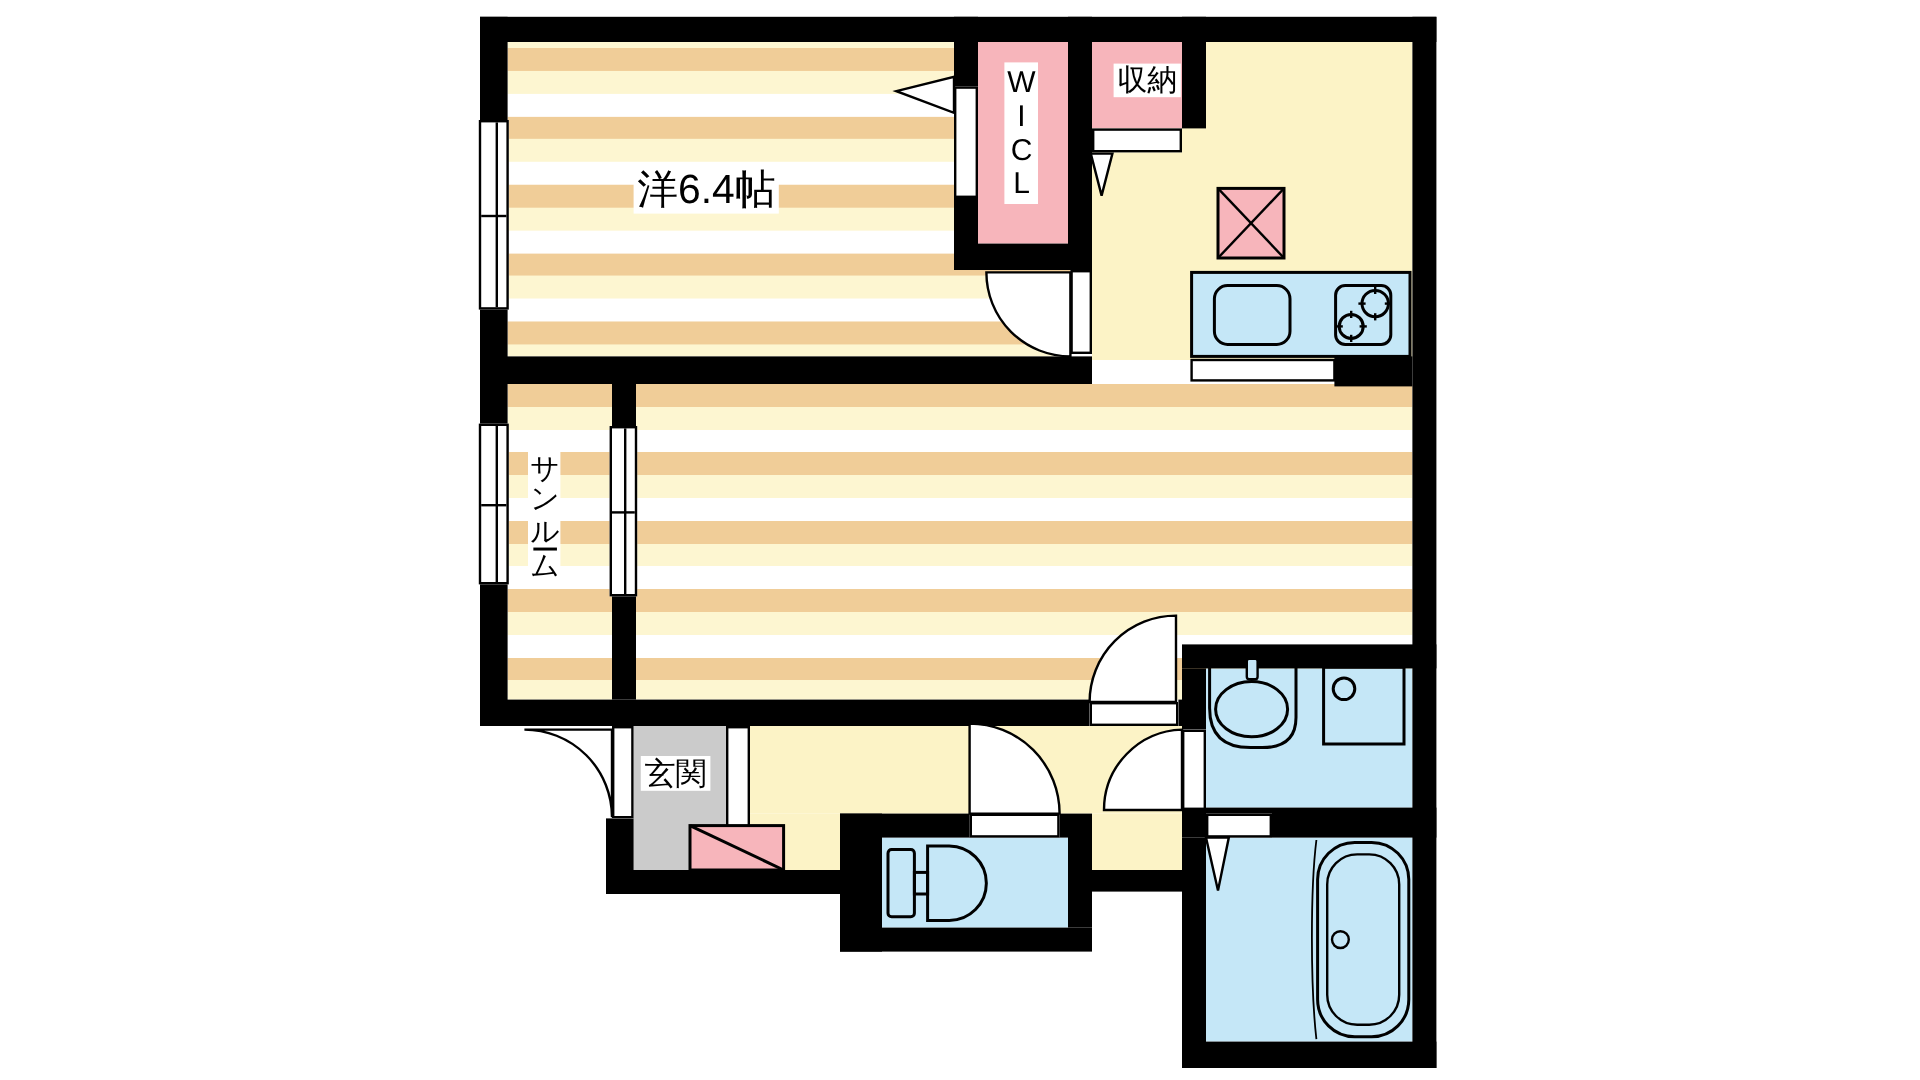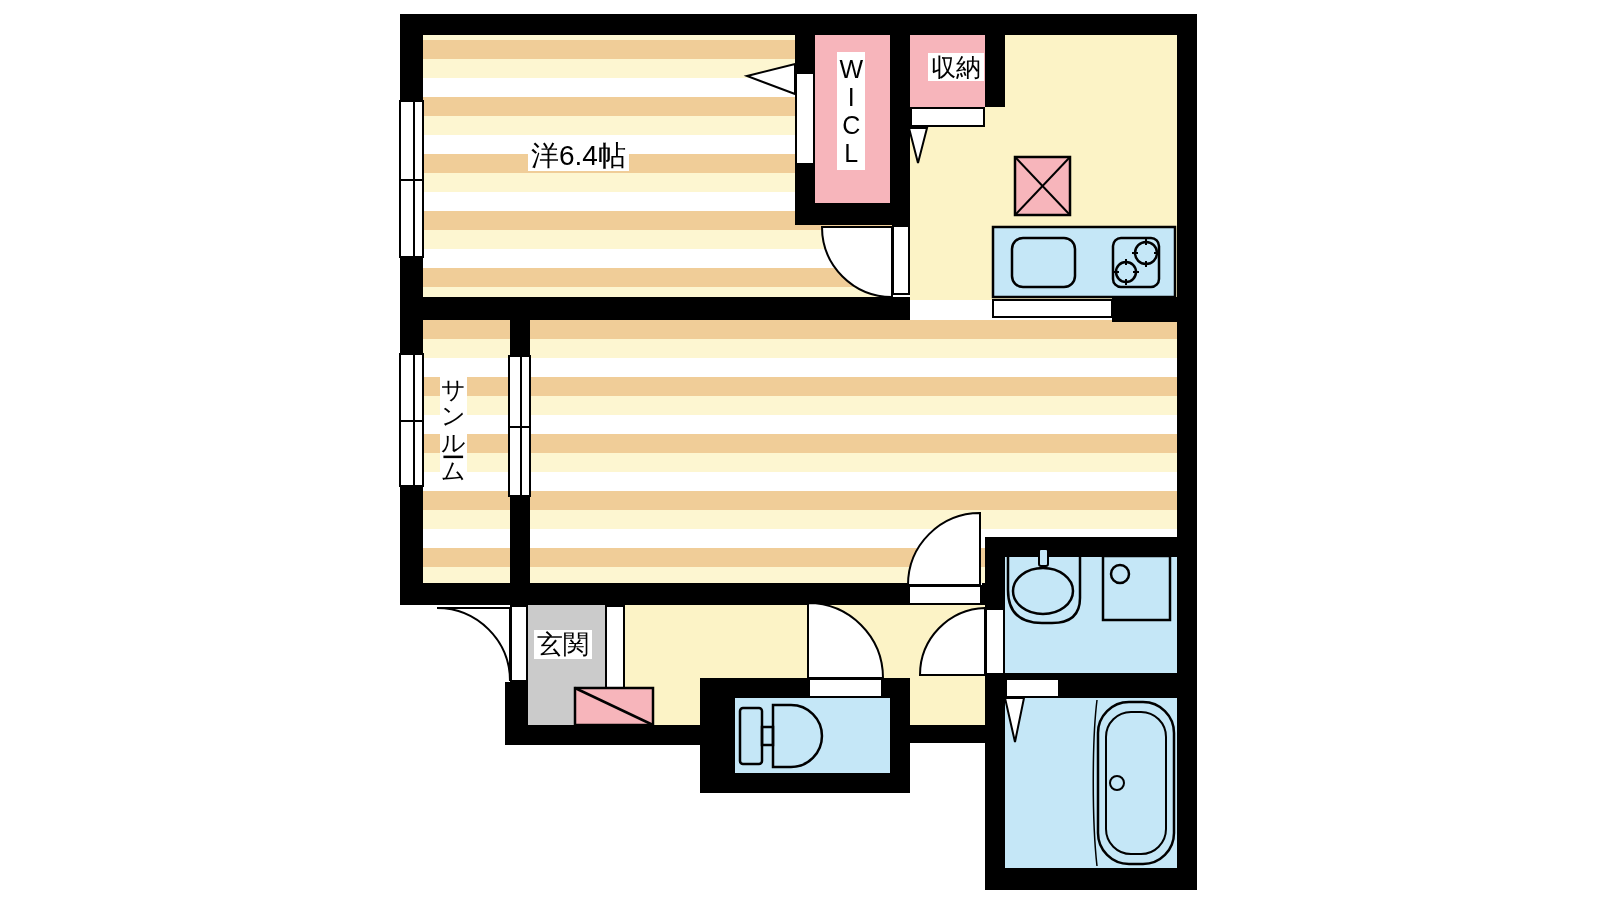--- a/index.html
+++ b/index.html
@@ -166,19 +166,19 @@
     </g>
 
     <g>
       <path d="M 1097 700 C 1092 740 1092 822 1097 866" fill="none" stroke="#000" stroke-width="1.5"></path>
       <rect x="1098" y="702" width="76" height="162" rx="31" fill="none" stroke="#000" stroke-width="2.5"></rect>
       <rect x="1106" y="712" width="60" height="142" rx="25" fill="none" stroke="#000" stroke-width="2"></rect>
       <circle cx="1117" cy="783" r="7" fill="none" stroke="#000" stroke-width="2"></circle>
     </g>
   </svg>
 
-  <div class="label" style="left:528px;top:140px;font-size:28px;">洋6.4帖</div>
+  <div class="label" style="left:528px;top:140px;font-size:34px;">洋6.4帖</div>
   <div class="label vert" style="left:837px;top:52px;font-size:25px;">WICL</div>
   <div class="label" style="left:912px;top:53px;font-size:25px;margin-left:16px;">収納</div>
   <div class="label vert" style="left:440px;top:360px;font-size:24px;">サンルーム</div>
   <div class="label" style="left:534px;top:630px;font-size:26px;text-align:center;">玄関</div>
 
 </div>
 
 </body></html>

